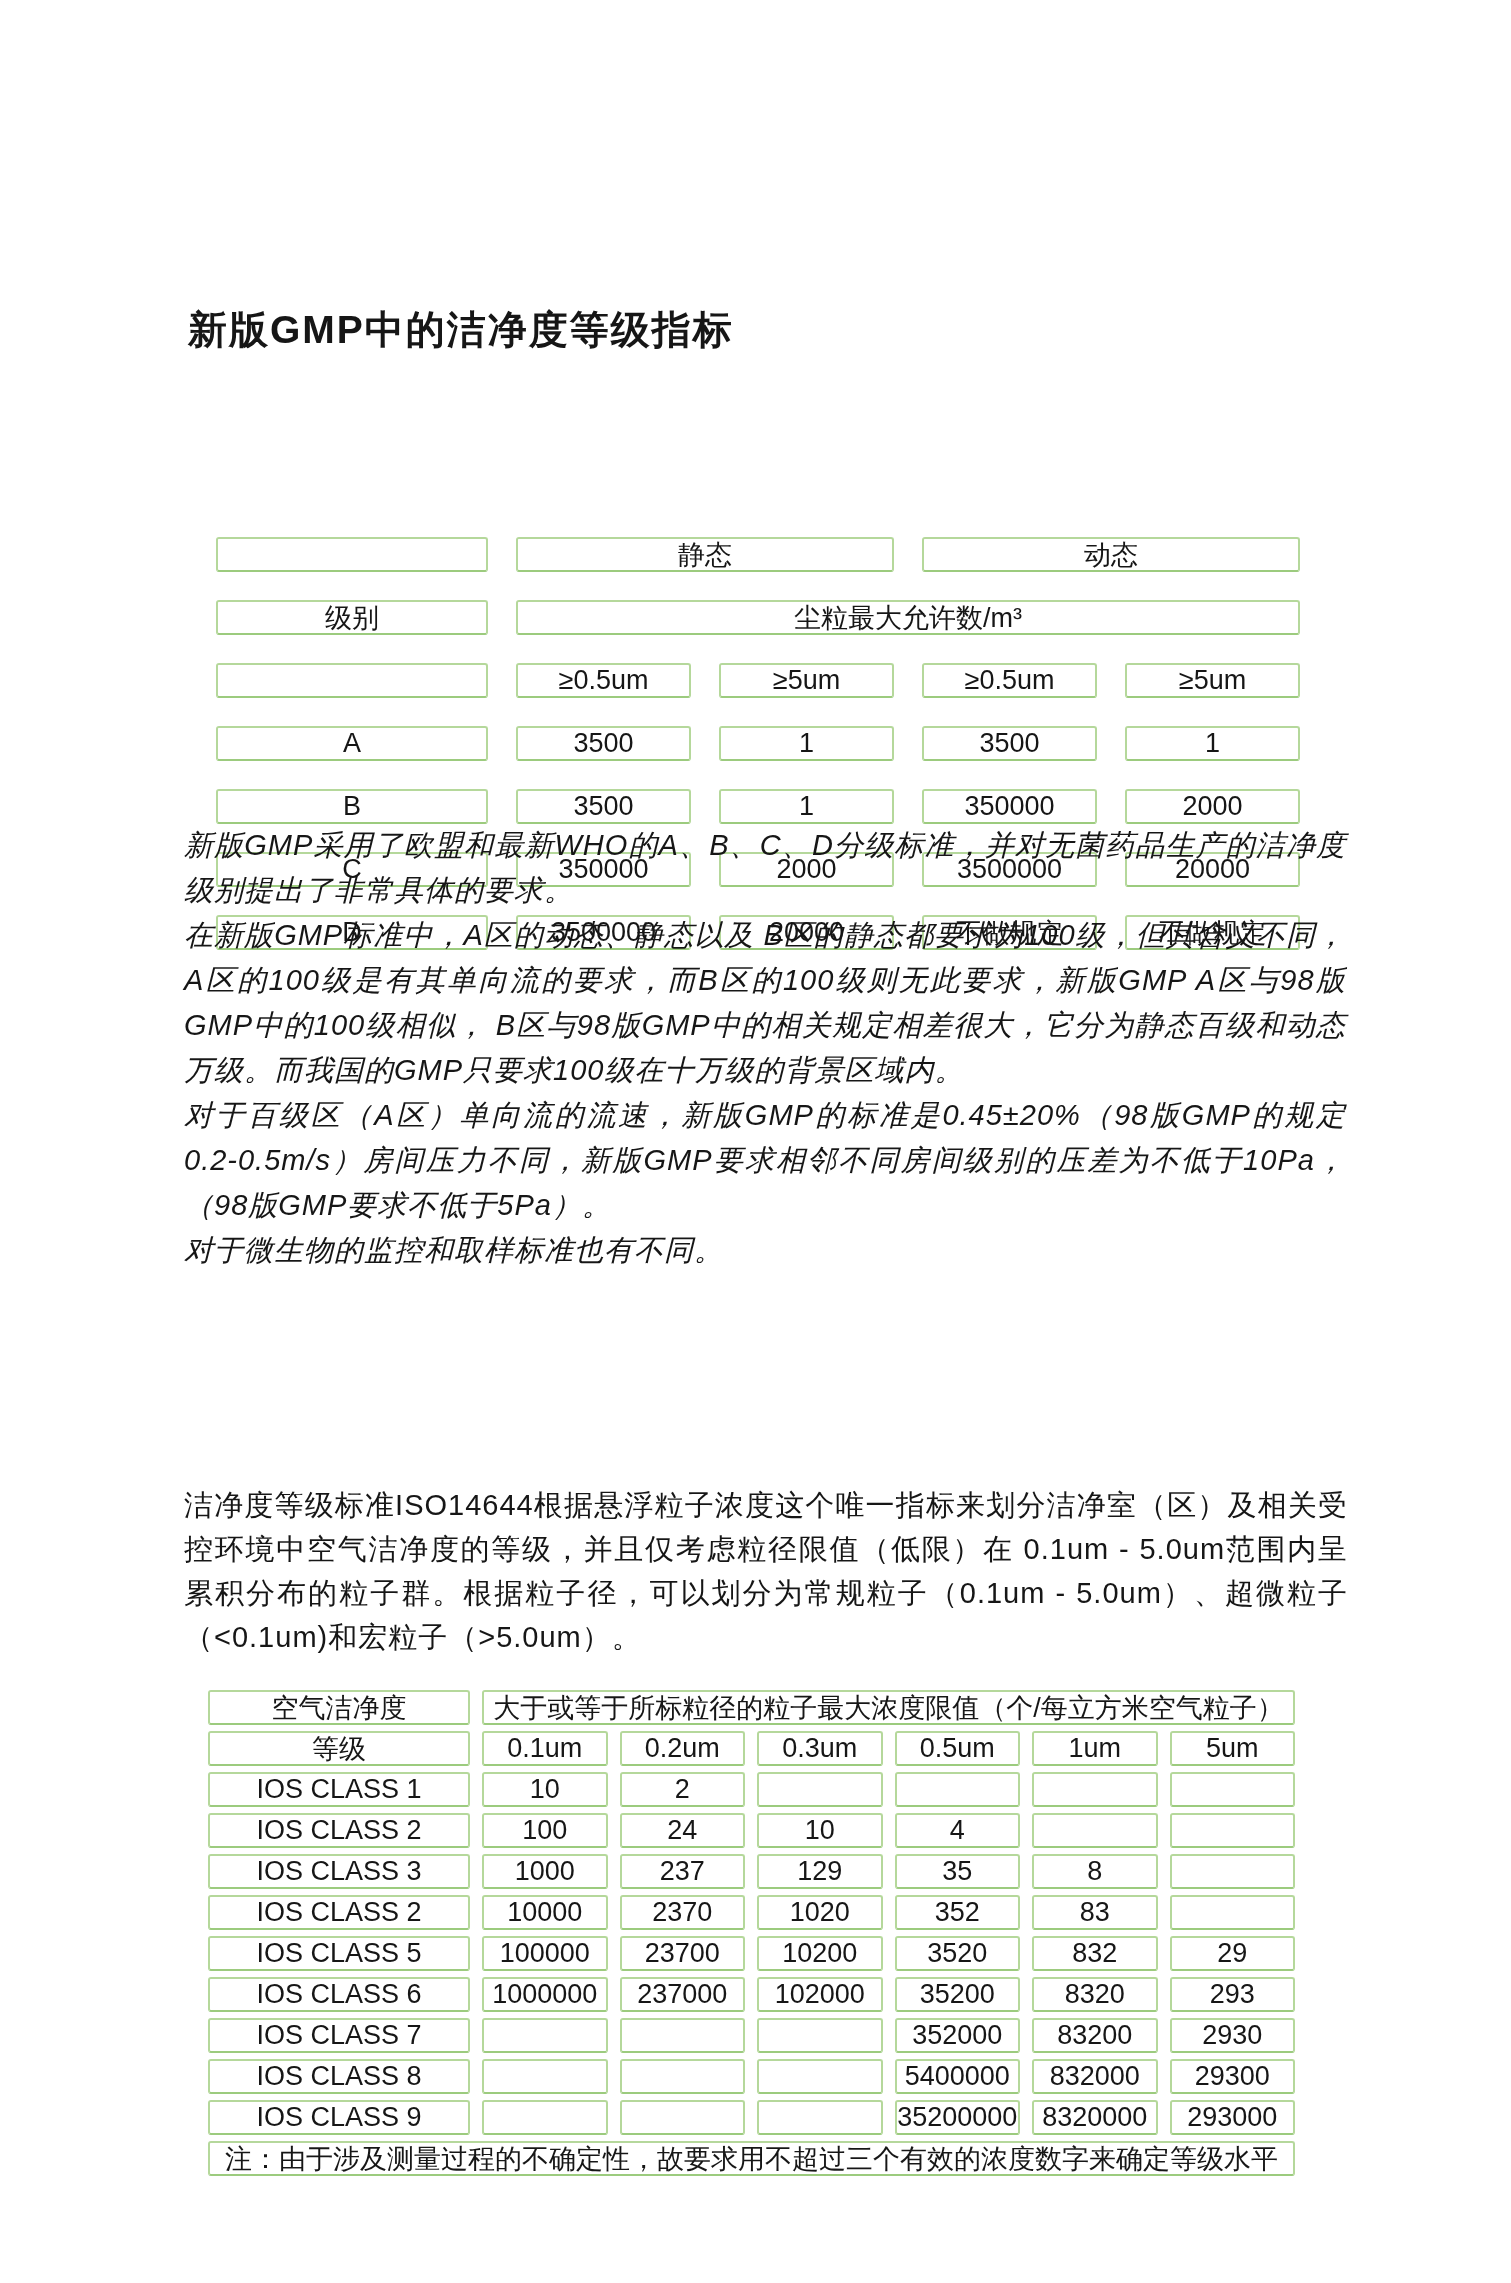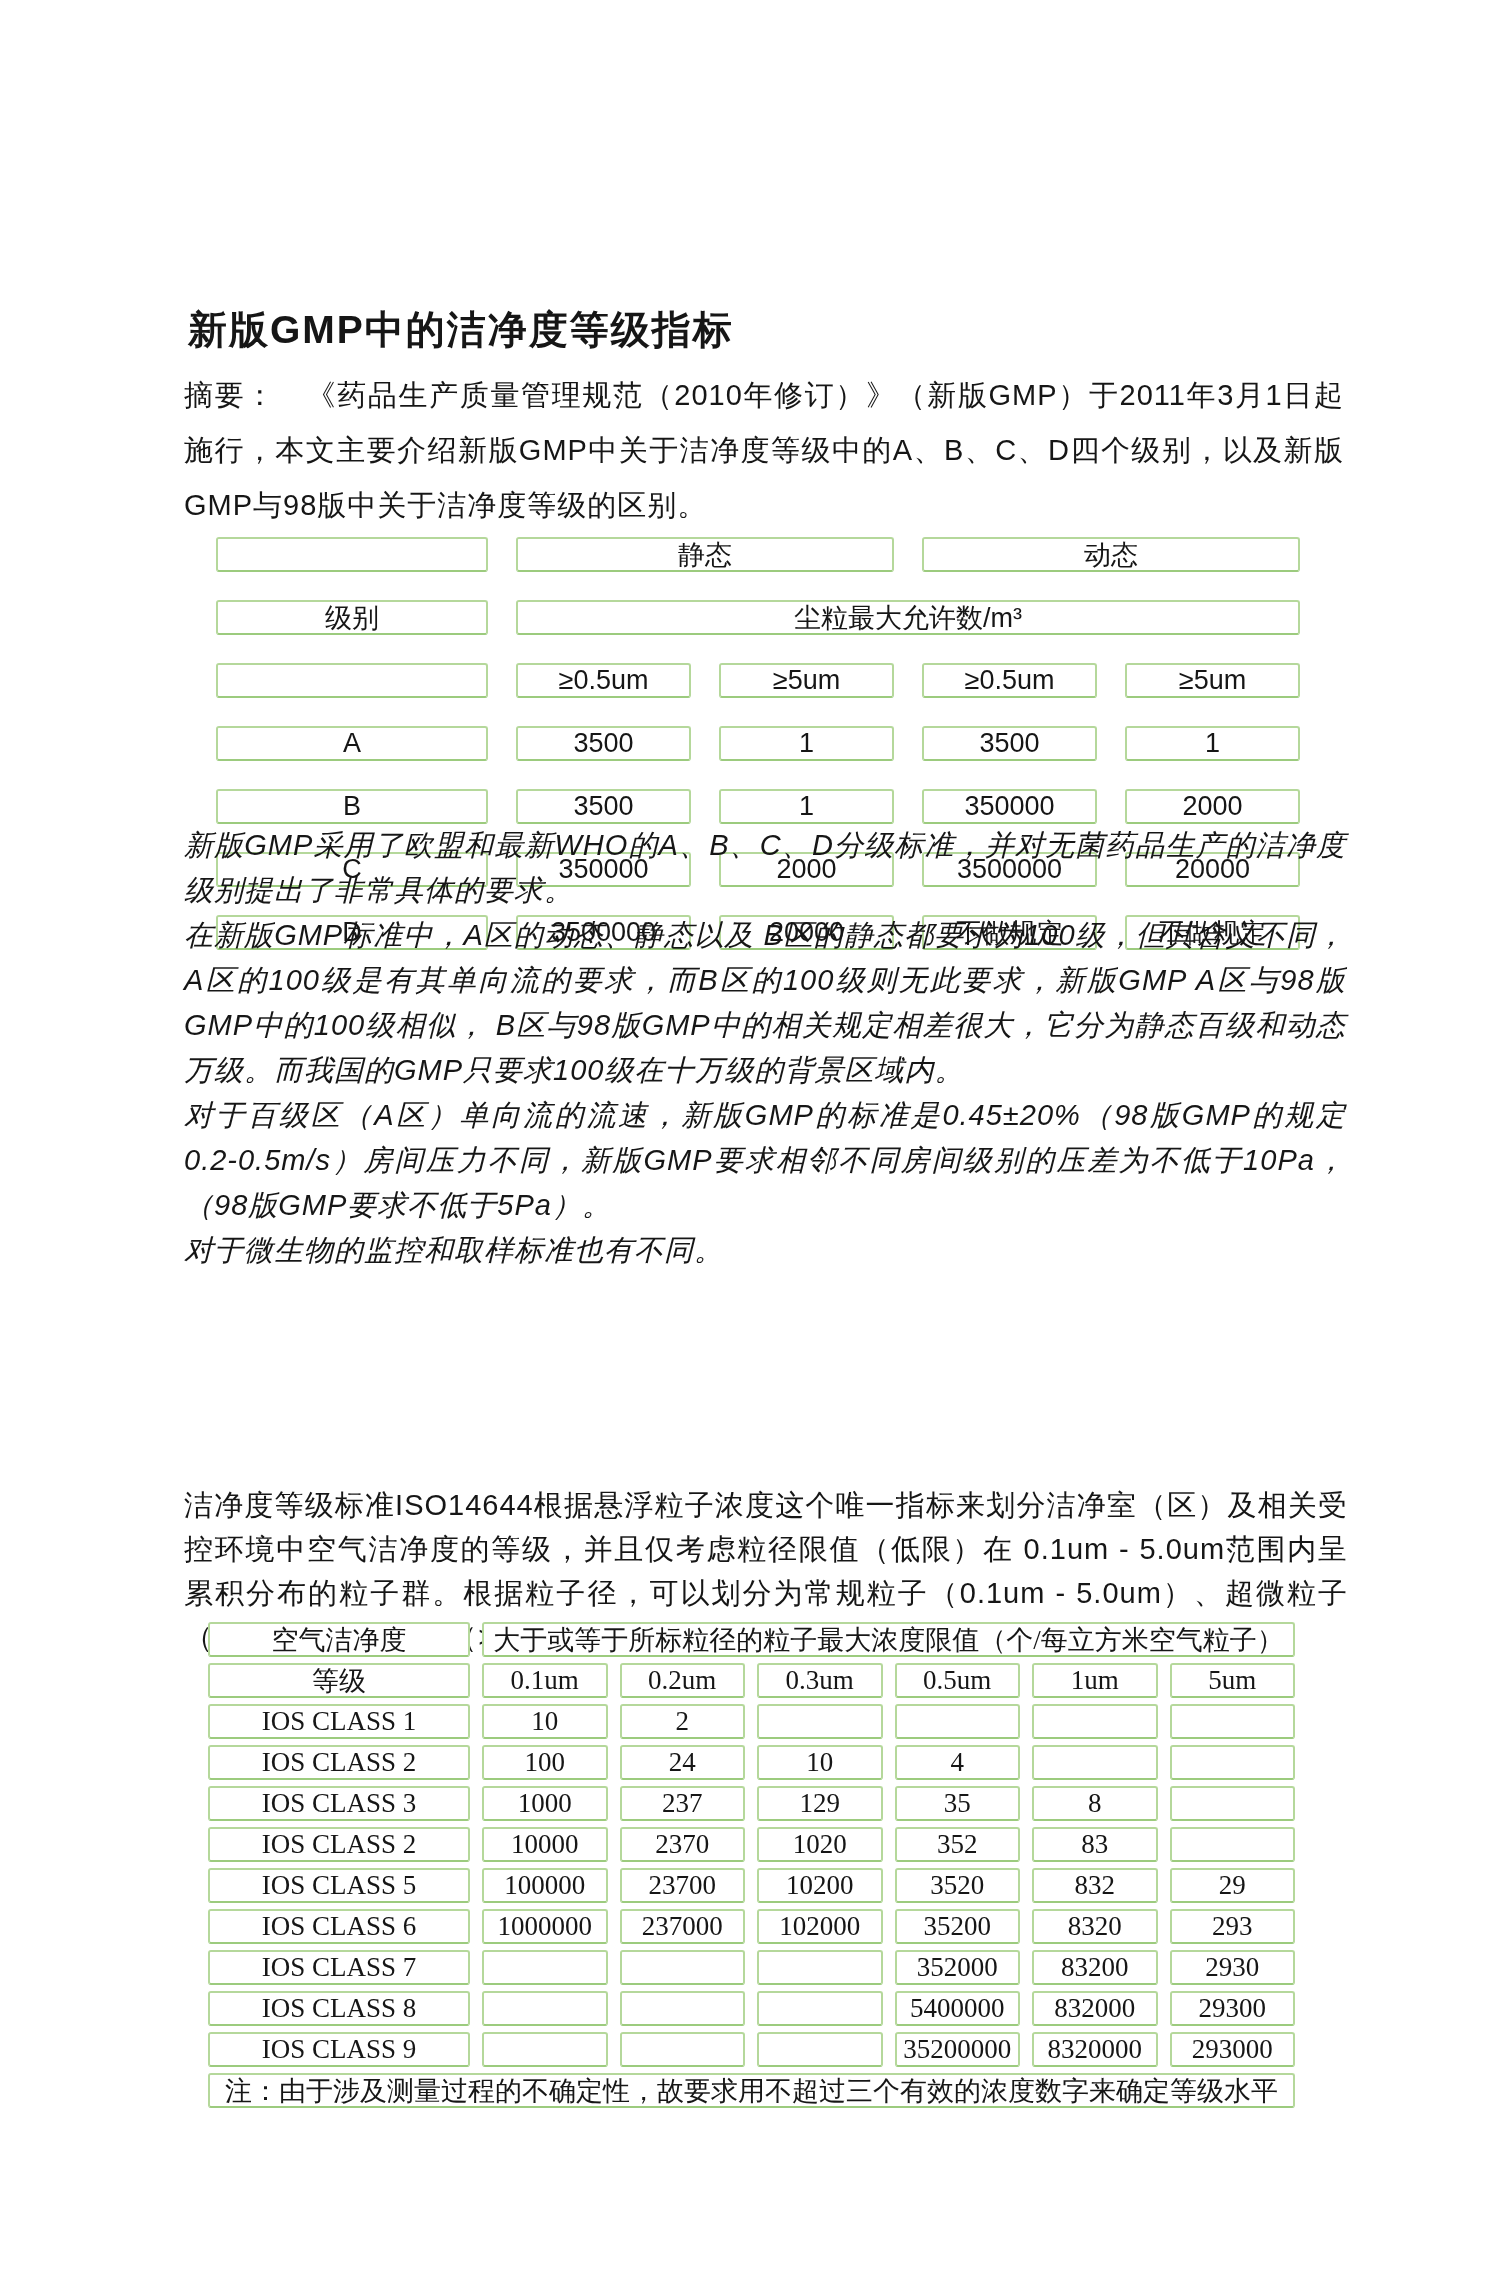--- a/index.html
+++ b/index.html
@@ -30,23 +30,23 @@
     font-size:29px; line-height:44px; text-align:justify; letter-spacing:1px;
   }
 
   .tbl { position:absolute; display:grid; }
   .t1 {
     left:216px; top:537px; width:1084px;
     grid-template-columns:272px repeat(4, 1fr);
     column-gap:10px; row-gap:6px; grid-auto-rows:35px;gap:28px;
   }
   .t2 {
-    left:208px; top:1622px; width:1087px;
+    left:208px; top:1690px; width:1087px;
     grid-template-columns:262px repeat(6, 1fr);
-    column-gap:12px; row-gap:6px; grid-auto-rows:35px;font-family:Liberation Serif, serif;
+    column-gap:12px; row-gap:6px; grid-auto-rows:35px;
   }
   .c {
     border:2px solid #b5d89b;
     border-bottom-color:#9ccb7e;
     border-radius:3px;
     background:#fff;
     display:flex; align-items:center; justify-content:center;
     font-size:27px; white-space:nowrap; overflow:visible;
   }
   .s2 { grid-column:span 2; }
@@ -54,21 +54,20 @@
   .s6 { grid-column:span 6; }
   .sfull { grid-column:1 / -1; }
 </style>
 </head>
 <body>
 
 <div class="page">
 
   <h1 class="title">新版GMP中的洁净度等级指标</h1>
 
-  <p class="abstract">摘要：　《药品生产质量管理规范（2010年修订）》（新版GMP）于2011年3月1日起施行，本文主要介绍新版GMP中关于洁净度等级中的A、B、C、D四个级别，以及新版GMP与98版中关于洁净度等级的区别。</p>
 
   <div class="tbl t1">
     <div class="c"></div>
     <div class="c s2">静态</div>
     <div class="c s2">动态</div>
 
     <div class="c">级别</div>
     <div class="c s4">尘粒最大允许数/m³</div>
 
     <div class="c"></div>

